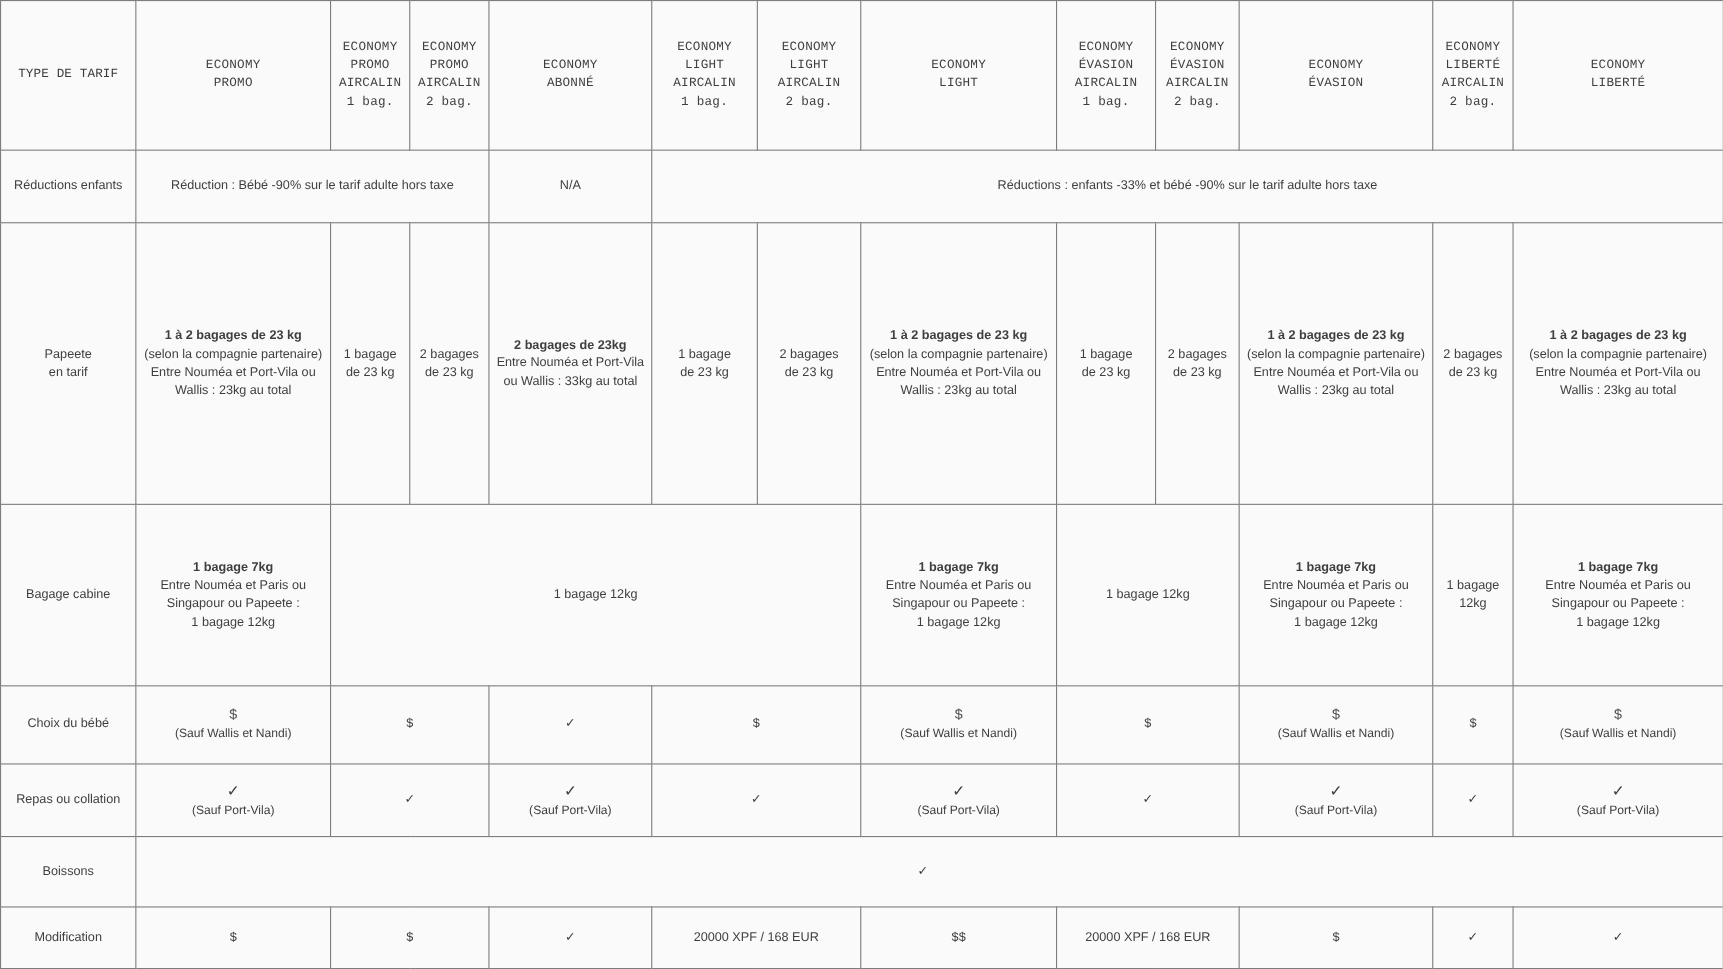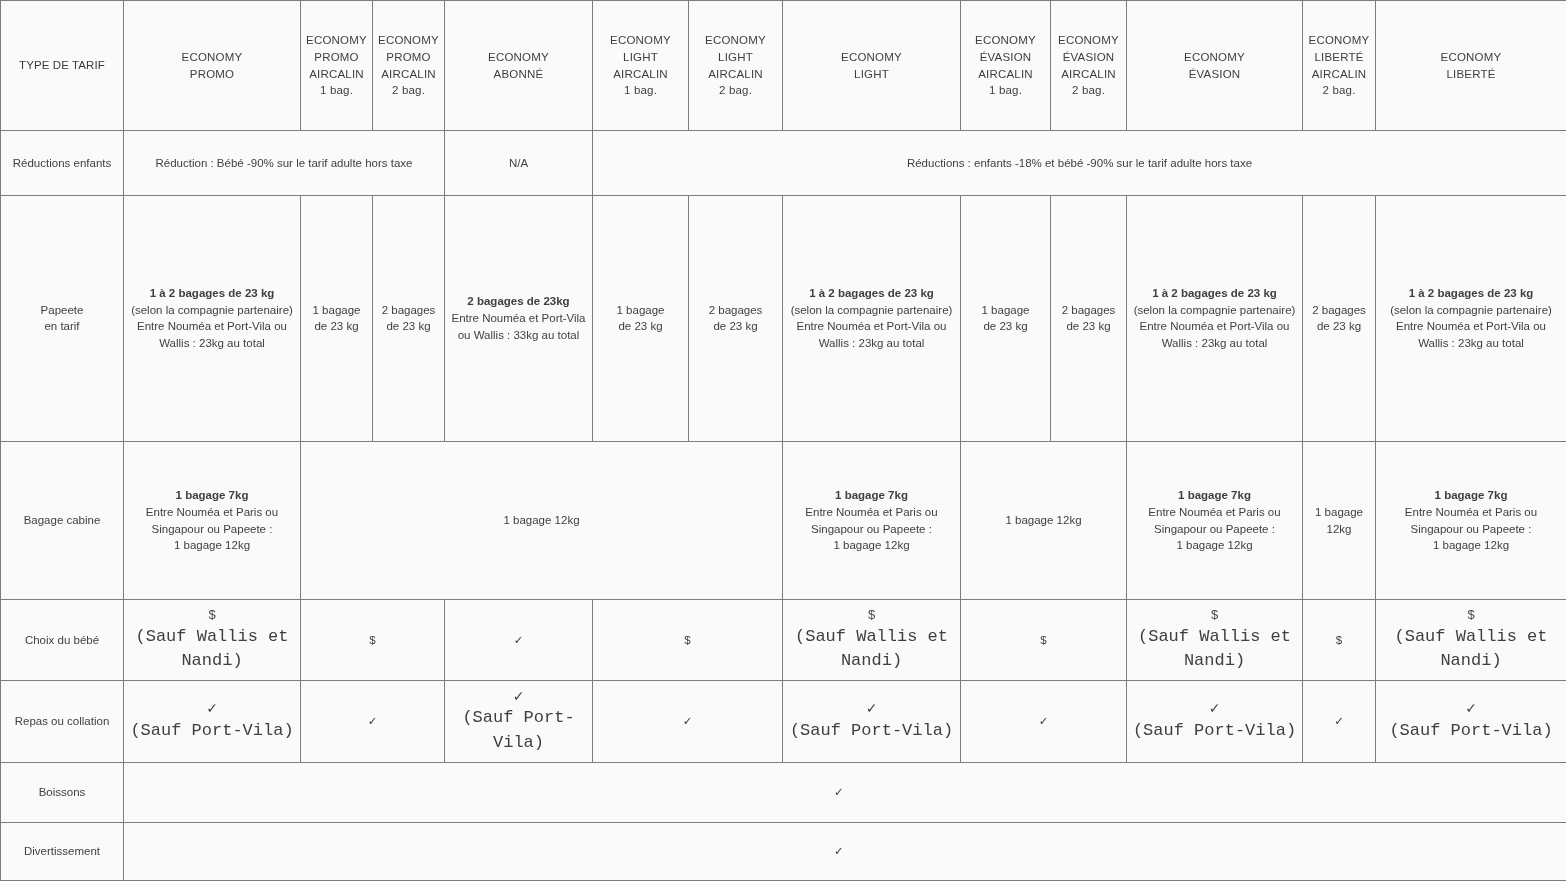--- a/index.html
+++ b/index.html
@@ -37,20 +37,21 @@
   }
   
   .hdr {
     height: 113px;
     color: #ffffff;
     font-weight: bold;
     font-size: 11.5px;
     letter-spacing: .2px;
     line-height: 1.28;
     border-color: #555555;
+    font-family: Liberation Mono, monospace;
   }
   .hdr-label {
     background: #fafafa !important;
     color: #3b3b3b !important;
     font-weight: bold;
     font-size: 12px;
     letter-spacing: .1px;
   }
   .c-promo      { background: #c0400f; }
   .c-abonne     { background: #5288b4; }
@@ -64,21 +65,21 @@
     color: #3f3f3f;
     text-align: center;
     line-height: 1.5;
   }
 
   
   .strong { font-weight: bold; }
   .cell-multi { line-height: 1.5; }
   .mark { font-size: 14px; line-height: 1.4; color: #3f3f3f; }
   .money { font-size: 13px; color: #4a4a4a; }
-  .sub { font-size: 17px; font-family: Liberation Mono, monospace; }
+  .sub { font-size: 11px; }
 
   
   .r-reductions    { height: 58px; }
   .r-soute         { height: 223px; }
   .r-cabine        { height: 143px; }
   .r-siege         { height: 62px; }
   .r-repas         { height: 58px; }
   .r-boissons      { height: 55px; margin-left: 43px; }
   .r-divert        { height: 52px; }
   .r-modif         { height: 49px; }
@@ -182,21 +183,21 @@
     <th class="hdr c-liberte">
       <div>ECONOMY</div>
       <div>LIBERTÉ</div>
     </th>
   </tr>
 
   <tr class="r-reductions">
     <td class="rowlabel">Réductions enfants</td>
     <td colspan="3">Réduction : Bébé -90% sur le tarif adulte hors taxe</td>
     <td>N/A</td>
-    <td colspan="8">Réductions : enfants -18% et bébé -90%  sur le tarif adulte hors taxe</td>
+    <td colspan="8">Réductions : enfants -33% et bébé -90%  sur le tarif adulte hors taxe</td>
   </tr>
 
   <tr class="r-soute">
     <td class="rowlabel">
       <div>Papeete</div>
       <div>en tarif</div>
     </td>
 
     <td class="cell-multi">
       <div class="strong">1 à 2 bagages de 23 kg</div>
@@ -376,21 +377,29 @@
       <div class="mark">✓</div>
       <div class="sub">(Sauf Port-Vila)</div>
     </td>
   </tr>
 
   <tr class="r-boissons">
     <td class="rowlabel">Boissons</td>
     <td colspan="12" class="mark align-left-pad" style="text-align:left; padding-left:710px;">✓</td>
   </tr>
 
-  <tr class="r-divert">
-    <td class="rowlabel">Divertissement</td>
-    <td colspan="12" class="mark align-left-pad" style="text-align:left; padding-left:710px;">✓</td>
-  </tr>
-
+
+  <tr class="r-modif">
+    <td class="rowlabel">Modification</td>
+    <td class="money">$</td>
+    <td colspan="2" class="money">$</td>
+    <td class="mark">✓</td>
+    <td colspan="2">20000 XPF / 168 EUR</td>
+    <td class="money">$$</td>
+    <td colspan="2">20000 XPF / 168 EUR</td>
+    <td class="money">$</td>
+    <td class="mark">✓</td>
+    <td class="mark">✓</td>
+  </tr>
 
 
 </tbody>
   </table>
 
 </body></html>

